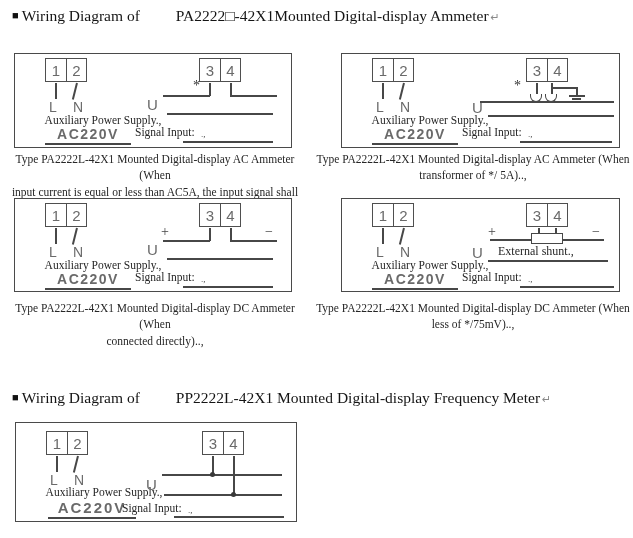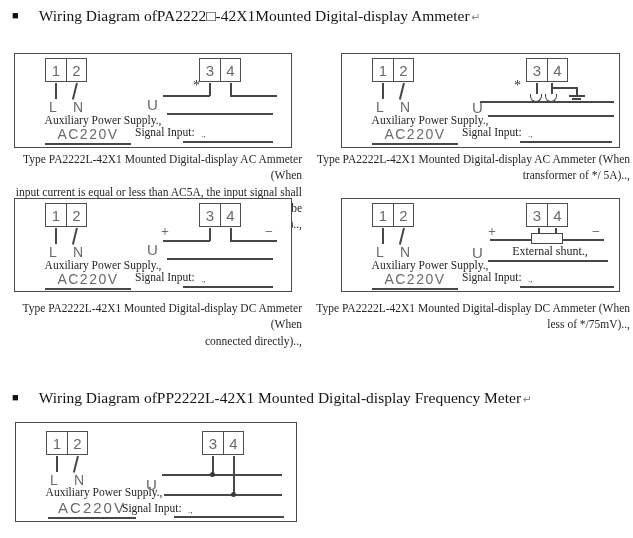--- a/index.html
+++ b/index.html
@@ -3,53 +3,53 @@
 <meta charset="utf-8">
 <style>
   * { margin:0; padding:0; box-sizing:border-box; }
   html,body { background:#ffffff; }
   .page { position:relative; width:633px; height:538px; background:#fff;
           font-family:"Liberation Serif", serif; overflow:hidden; }
 
   .heading { position:absolute; left:12px; white-space:nowrap;
              font:15.5px/1.2 "Liberation Serif", serif; color:#141414; }
   .heading .bullet { font-size:11px; vertical-align:2px; color:#111; }
-  .heading .hprefix { margin-left:20px;font-family:Liberation Serif, serif; }
-  .heading .hmodel  { }
+  .heading .hprefix { margin-left:3px;font-family:Liberation Serif, serif; }
+  .heading .hmodel  { margin-left:36px; }
   .heading .ret { color:#8a8a8a; font-size:11px;
                   font-family:"DejaVu Sans", sans-serif; margin-left:2px; }
 
   .dbox { position:absolute; border:1.5px solid #4a4a4a; background:#fff; }
 
   .term { position:absolute; display:flex; border:1.5px solid #4f4f4f; background:#fff; }
   .cell { width:20px; height:22px; display:flex; align-items:center; justify-content:center;
           font:15px/1 "Liberation Sans", sans-serif; color:#6a6a6a; }
   .cell + .cell { border-left:1.5px solid #4f4f4f; }
 
   .vl { position:absolute; width:1.5px; background:#474747; }
   .hl { position:absolute; height:1.5px; background:#474747; }
   .slant { transform:rotate(14deg); transform-origin:top center; }
 
   .g  { position:absolute; font-family:"Liberation Sans", sans-serif; color:#6a6a6a; }
   .lbl { font-size:14px; }
   .ulabel { font-size:15px; }
-  .ac { font-size:14px; font-weight:400; letter-spacing:1.5px; text-align:center; }
+  .ac { font-size:14px; font-weight:700; letter-spacing:1.5px; text-align:center; }
 
   .s  { position:absolute; font-family:"Liberation Serif", serif;
         font-size:11.5px; color:#262626; white-space:nowrap; }
   .dim { font-size:9px; color:#4a4a4a; }
   .pm { position:absolute; font-family:"Liberation Serif", serif; font-size:14px; color:#454545; }
   .star { position:absolute; font-family:"Liberation Serif", serif; font-size:14px; color:#333; }
 
   .loop { position:absolute; width:12px; height:8px; border:1.5px solid #474747;
           border-top:none; border-radius:0 0 7px 7px; background:#fff; }
   .shunt { position:absolute; border:1.5px solid #474747; background:#fff; }
   .dot { position:absolute; width:5px; height:5px; border-radius:50%; background:#383838; }
 
-  .caption { position:absolute; text-align:right;
+  .caption { position:absolute; text-align:center;
              font:11.5px/1.42 "Liberation Serif", serif; color:#262626; }
 </style>
 </head>
 <body>
 
 <div class="page">
 
   <div class="heading" style="top:7px">
     <span class="bullet">■</span><span class="hprefix">Wiring Diagram of</span><span class="hmodel">PA2222□-42X1Mounted  Digital-display  Ammeter</span><span class="ret">↵</span>
   </div>
@@ -170,21 +170,21 @@
     <div class="term" style="left:184px;top:4px">
       <span class="cell">3</span>
         <span class="cell">4</span>
     </div>
     <span class="pm" style="left:146px;top:25px">+</span>
     <span class="pm" style="left:250px;top:25px">−</span>
     <i class="vl" style="left:196px;top:29px;height:7px"></i>
     <i class="vl" style="left:213px;top:29px;height:7px"></i>
     <i class="hl" style="left:148px;top:40px;width:114px"></i>
     <i class="shunt" style="left:189px;top:34px;width:32px;height:11px"></i>
-    <span class="s" style="left:156px;top:45px;width:104px;text-align:center;font-size:12px">External shunt.,</span>
+    <span class="s" style="left:156px;top:45px;width:104px;text-align:left;font-size:12px">External shunt.,</span>
     <span class="g ulabel" style="left:130px;top:45px">U</span>
     <i class="hl" style="left:146px;top:61px;width:120px"></i>
     <span class="s" style="left:120px;top:72px">Signal Input:</span>
     <span class="s dim" style="left:186px;top:75px">.,</span>
     <i class="hl" style="left:178px;top:87px;width:94px"></i>
   </div>
 
   <div class="caption" style="left:8px;top:300px;width:294px">
     <div>Type PA2222L-42X1  Mounted Digital-display  DC Ammeter (When</div>
     <div>connected  directly)..,</div>

